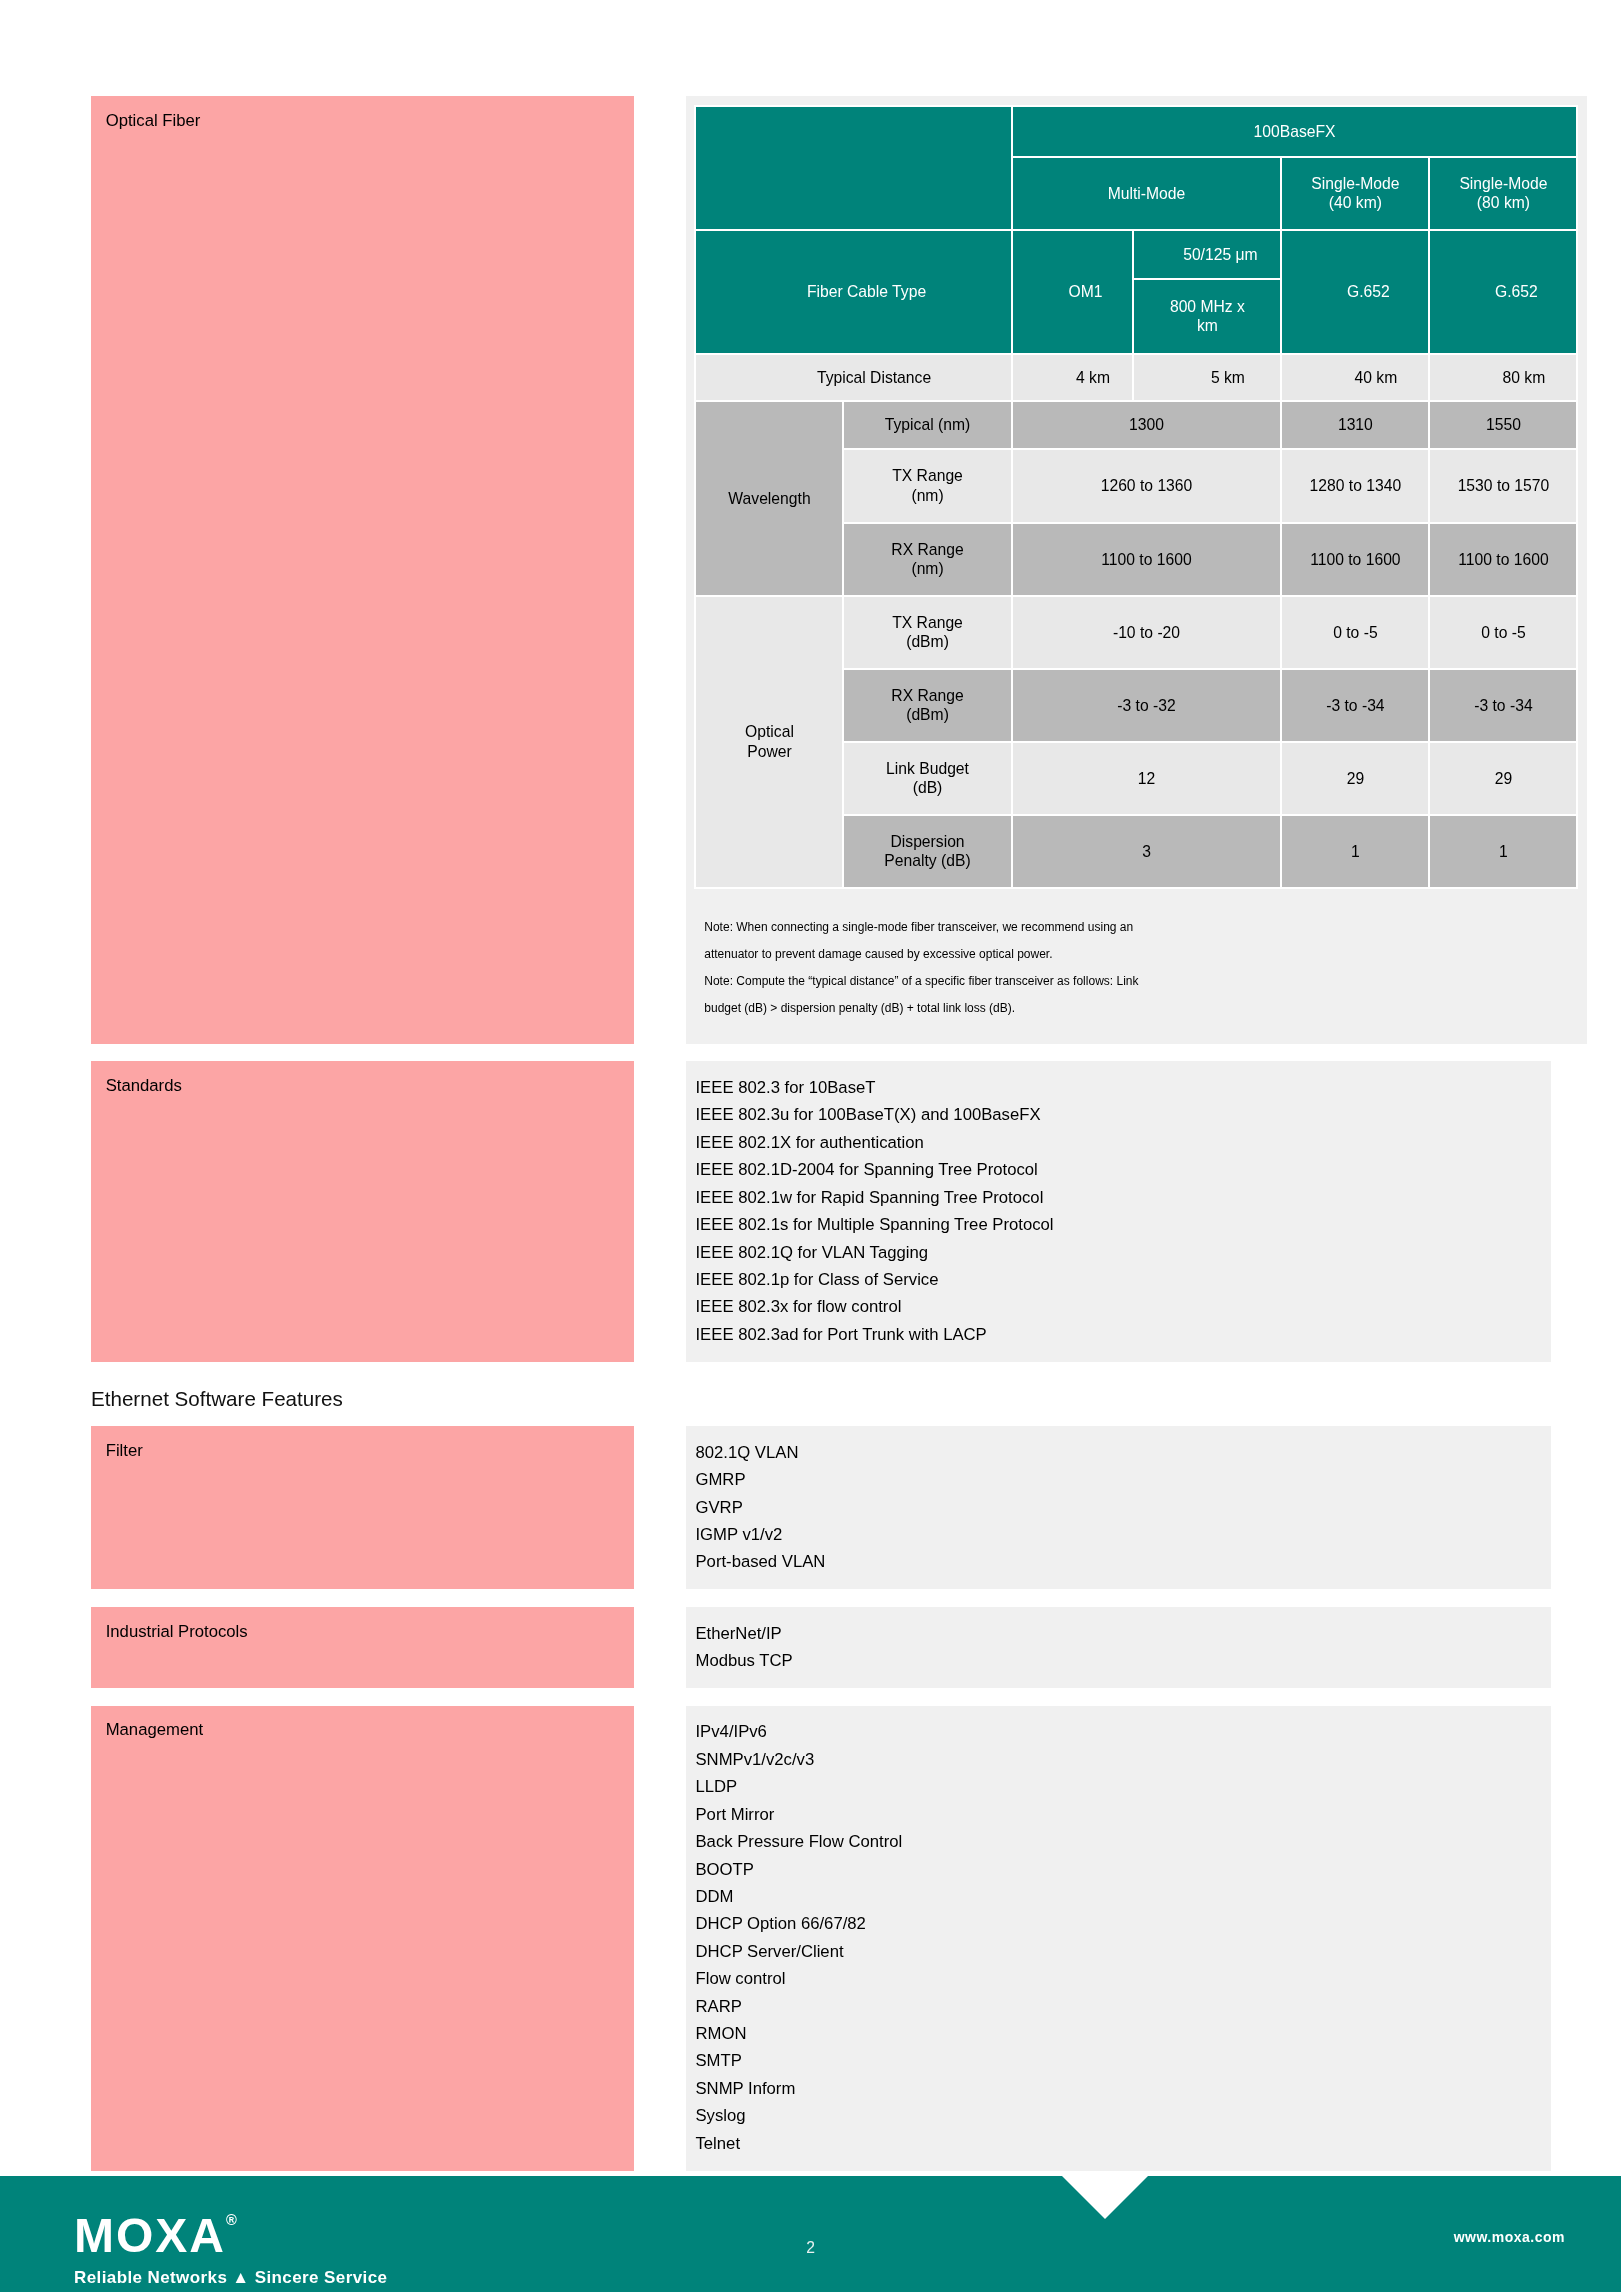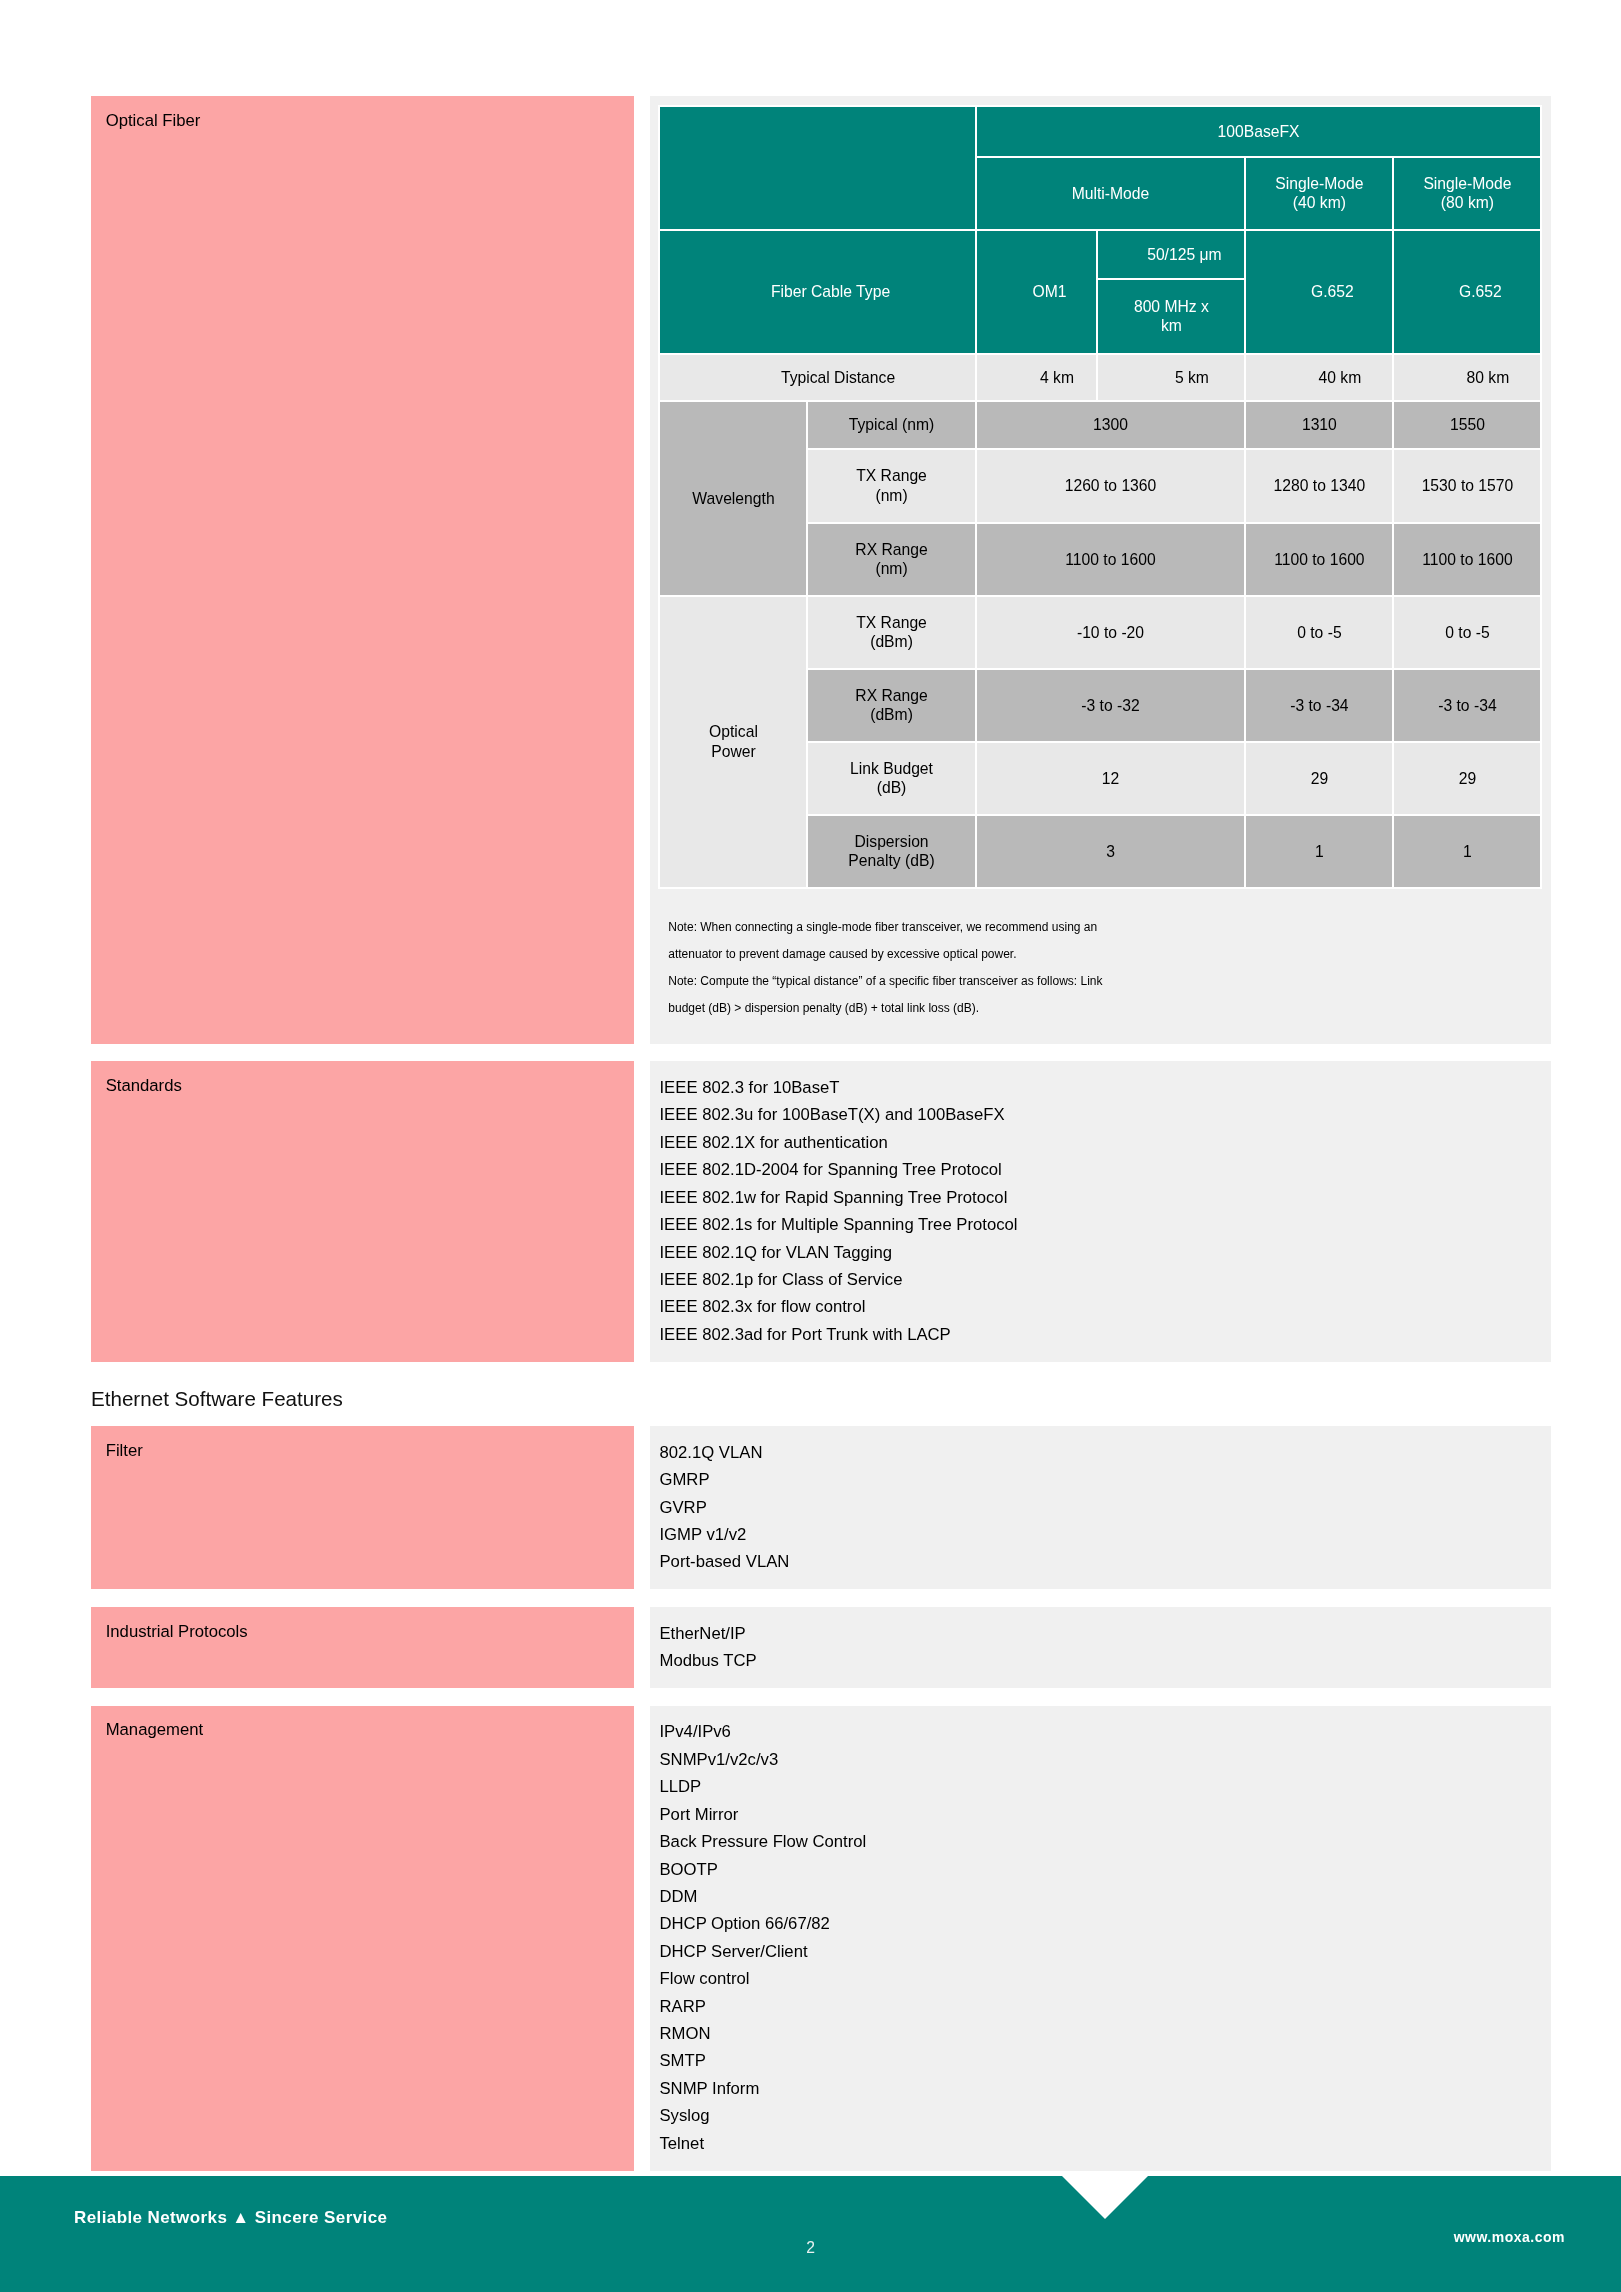--- a/index.html
+++ b/index.html
@@ -4,21 +4,21 @@
 <style>
   * { margin:0; padding:0; box-sizing:border-box; }
   html,body { background:#ffffff; }
   body { font-family:"Liberation Sans", sans-serif; color:#000; }
   .page { position:relative; width:1621px; height:2293px; background:#fff; overflow:hidden; }
   .content { padding:96px 70px 0 91px; }
 
   
   .spec-row { display:flex; margin-bottom:17.6px; }
   .spec-label { width:543px; min-width:543px; background:#fca5a5; padding:14.7px 9.8px 13.7px 14.7px; font-size:16.7px; margin-right:15.7px; }
-  .spec-value { flex:1; background:#f0f0f0; padding:12.7px 19.6px 13.7px 9.8px; font-size:16.7px; line-height:27.4px; }
+  .spec-value { flex:1; background:#f0f0f0; padding:12.7px 19.6px 13.7px 9.8px; font-size:16.7px; line-height:27.4px;margin-left:36px; }
   .pre { white-space:pre-line; }
 
   
   .of-value { padding:8.8px 8.8px 17.6px 8.8px; }
   table.fiber { border-collapse:separate; border-spacing:2.9px; background:#ffffff; table-layout:fixed; width:884px; }
   table.fiber td { vertical-align:middle; text-align:center; font-size:15.7px; line-height:19.6px; white-space:pre-line; padding:3.9px 2px; }
   td.teal { background:#00837a; color:#ffffff; font-size:16.7px; }
   td.rowlight { background:#e8e8e8; }
   td.rowdark  { background:#b9b9b9; }
   td.groupcell { text-align:left; padding-left:12.7px; }
@@ -198,19 +198,22 @@
 SNMP Inform
 Syslog
 Telnet</div>
     </section>
 
   </main>
 
   <footer class="footer">
     <div class="footer-notch"></div>
     <div class="logo-block">
+      <div class="logo-word">
+        <span>MOXA</span><span class="reg">®</span>
+      </div>
       <div class="logo-tagline">Reliable Networks  ▲  Sincere Service</div>
     </div>
     <div class="page-num">2</div>
     <a href="#" class="website">www.moxa.com</a>
   </footer>
 </div>
 
 
 </body></html>

